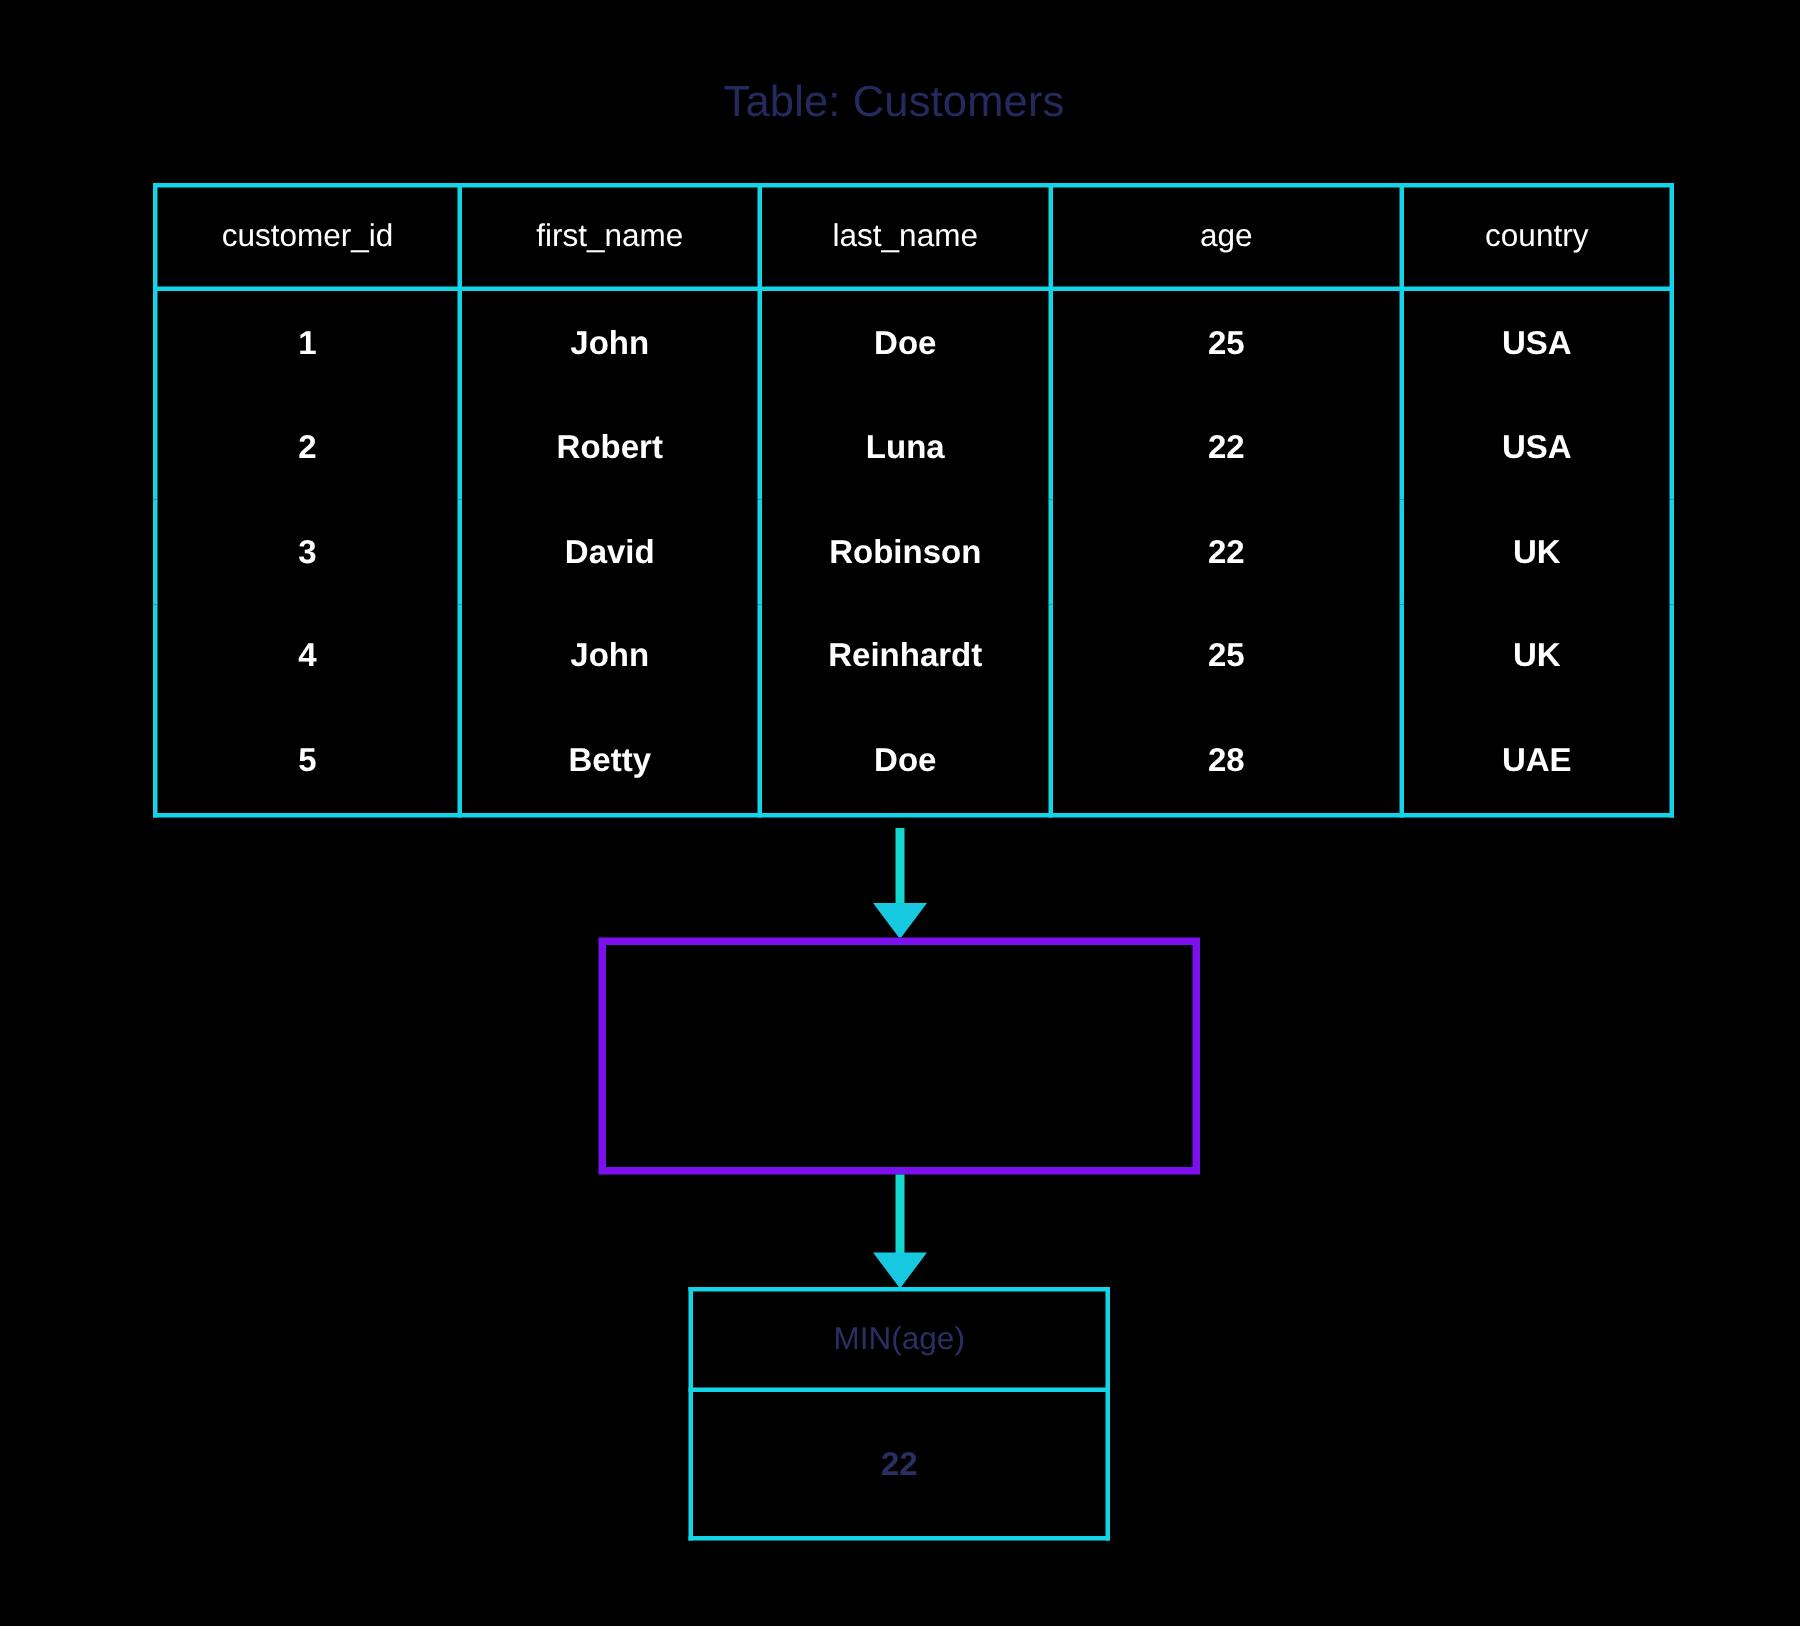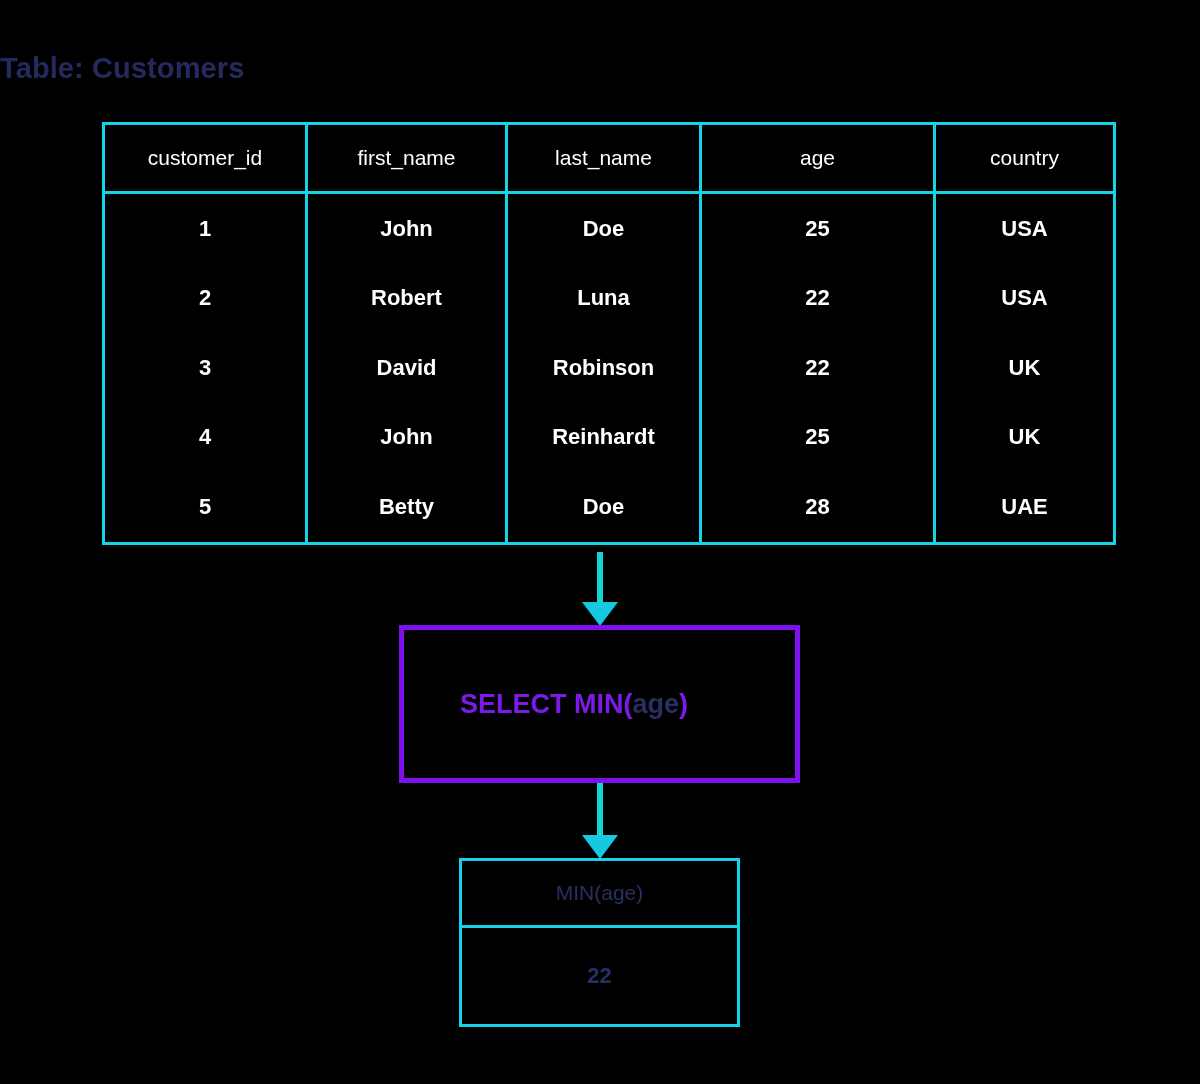--- a/index.html
+++ b/index.html
@@ -15,23 +15,24 @@
     font-family: "Liberation Sans", sans-serif;
     -webkit-font-smoothing: antialiased;
   }
 
   
   #diagram-title {
     position: absolute;
     left: 0;
     top: 52px;
     width: 1192px;
+    text-align: center;
     color: #252a5e;
     font-size: 29px;
-    font-weight: 700;
+    font-weight: 400;
     letter-spacing: 0.1px;
   }
 
   
   #customers-table {
     position: absolute;
     left: 102px;
     top: 122px;
     width: 996px;
     border-collapse: collapse;
@@ -209,21 +210,20 @@
     </tr>
   </tbody>
 </table>
 
 <div class="arrow" id="arrow-table-to-query">
   <div class="arrow-shaft"></div>
   <div class="arrow-head"></div>
 </div>
 
 <div id="sql-query-box">
-  <div class="sql-line"><span class="kw">SELECT MIN(</span><span class="arg">age</span><span class="kw">)</span></div>
 </div>
 
 <div class="arrow" id="arrow-query-to-result">
   <div class="arrow-shaft"></div>
   <div class="arrow-head"></div>
 </div>
 
 <table id="result-table">
   <thead>
     <tr>

